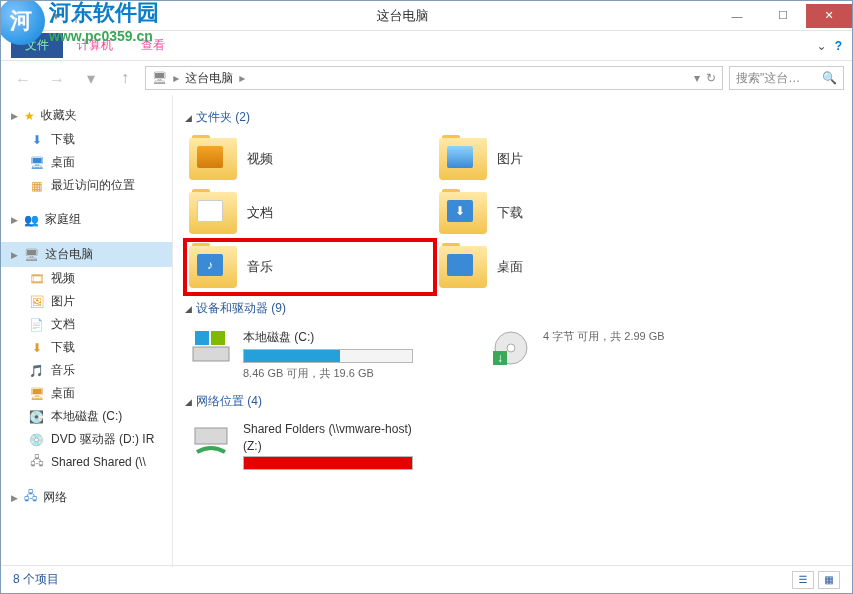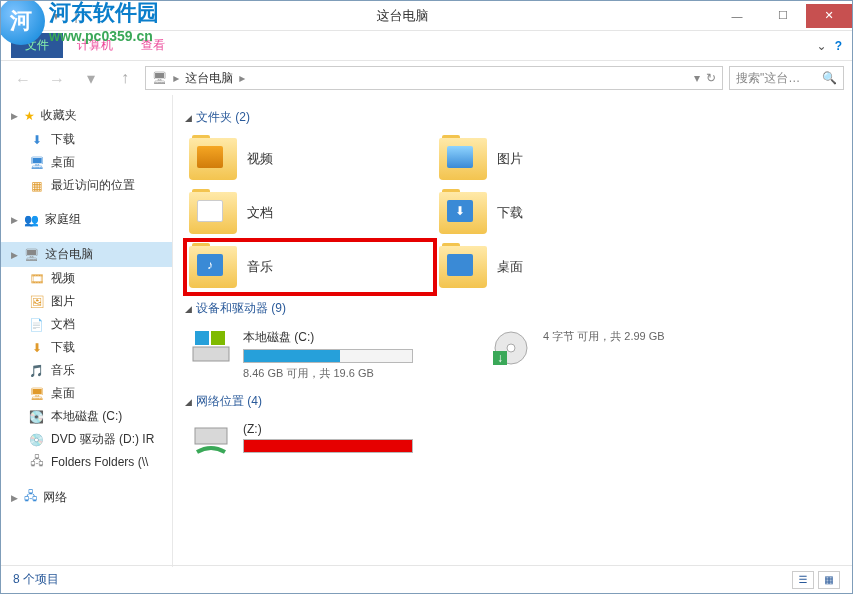--- a/index.html
+++ b/index.html
@@ -203,21 +203,21 @@
       <div class="sb-item">
           <span class="ico i-gray">💽</span>
           <span>本地磁盘 (C:)</span>
         </div>
       <div class="sb-item">
           <span class="ico i-gray">💿</span>
           <span>DVD 驱动器 (D:) IR</span>
         </div>
       <div class="sb-item">
           <span class="ico i-gray">🖧</span>
-          <span>Folders Folders (\\</span>
+          <span>Shared Shared (\\</span>
         </div>
     </div>
 
     <div class="sb-group">
       <div class="sb-header">
         <span class="tw">▶</span>
         <span class="i-blue">🖧</span>
         <span>网络</span>
       </div>
     </div>
@@ -322,20 +322,21 @@
     </div>
     <div class="grid">
       <div class="drive-item">
         <div class="drive-ico">
             <svg width="44" height="38">
               <rect x="6" y="6" width="32" height="16" fill="#d8d8d8" stroke="#999"></rect>
               <path d="M 8 30 Q 22 22 36 30" stroke="#3aa858" stroke-width="4" fill="none"></path>
             </svg>
           </div>
         <div class="drive-info">
+          <div class="drive-name">Shared Folders (\\vmware-host)</div>
           <div class="drive-name">(Z:)</div>
           <div class="drive-bar">
               <div class="drive-fill" style="width:100%;background:#e60000"></div>
             </div>
         </div>
       </div>
     </div>
 
   </div>
 </div>

